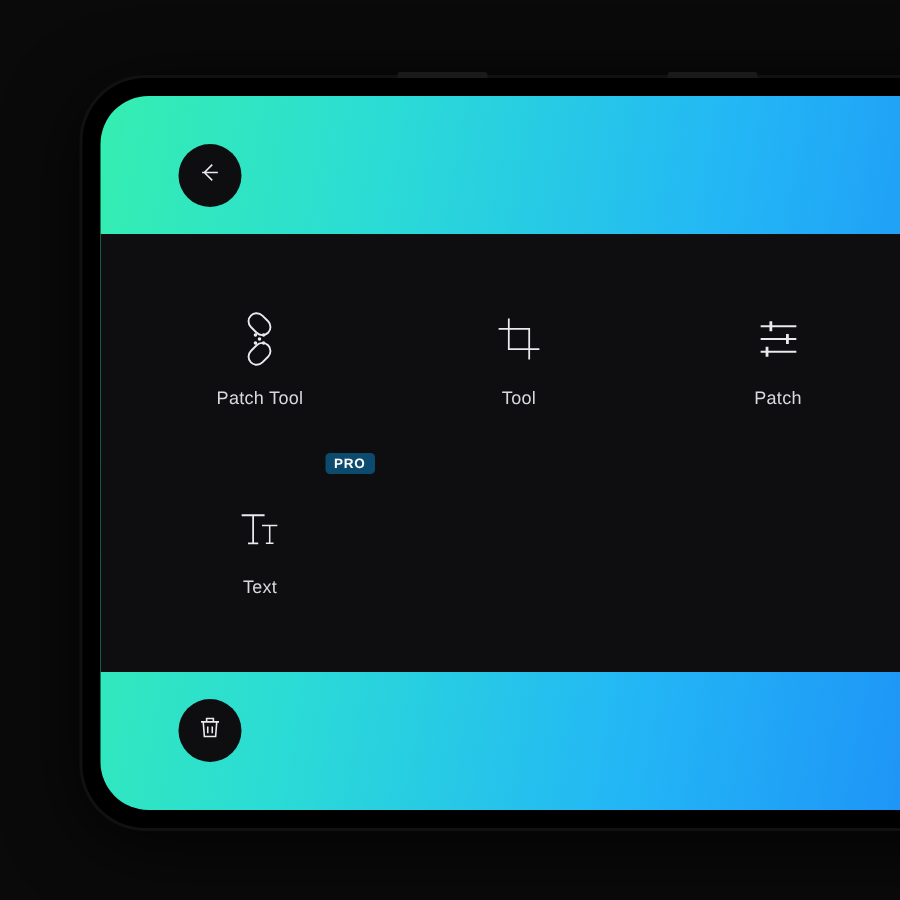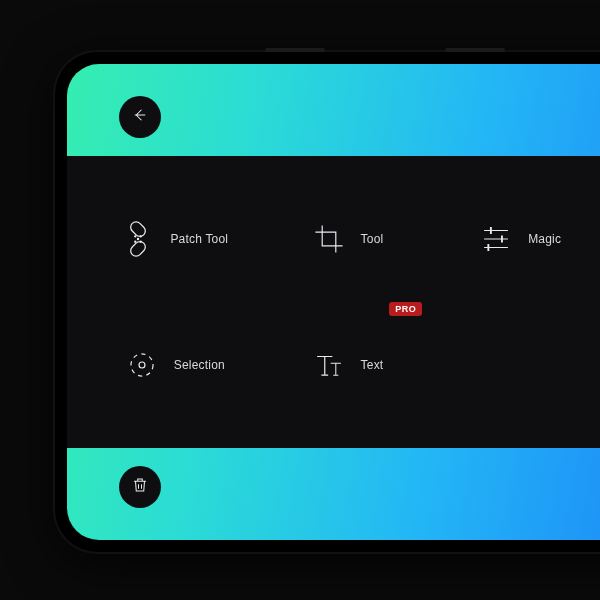--- a/index.html
+++ b/index.html
@@ -72,21 +72,21 @@
     border-radius: 0 24px 24px 0;
     padding: 26px 24px;
     display: grid;
     grid-template-columns: repeat(3, 1fr);
     grid-template-rows: 1fr 1fr;
     gap: 12px 8px;
   }
 
   .tool {
     display: flex;
-    flex-direction: row;
+    flex-direction: column;
     align-items: center;
     justify-content: center;
     gap: 12px;
     position: relative;
     cursor: pointer;
   }
   .tool .icon-wrap {
     width: 40px;
     height: 40px;
     display: flex;
@@ -97,21 +97,21 @@
     color: #d8d8de;
     font-size: 12px;
     font-weight: 400;
     letter-spacing: 0.2px;
   }
 
   .pro-badge {
     position: absolute;
     top: -6px;
     right: 6px;
-    background: #b91c1c;
+    background: #0c4a6e;
     color: #fff;
     font-size: 9px;
     font-weight: 700;
     padding: 2px 6px;
     border-radius: 3px;
     letter-spacing: 0.5px;
   }
 
   svg { stroke: #e9e9ef; fill: none; stroke-width: 1.4; }
 </style>
@@ -168,33 +168,24 @@
         <span class="icon-wrap">
           <svg width="34" height="34" viewBox="0 0 40 40">
             <line x1="6" y1="10" x2="34" y2="10"></line>
             <line x1="6" y1="20" x2="34" y2="20"></line>
             <line x1="6" y1="30" x2="34" y2="30"></line>
             <line x1="14" y1="6" x2="14" y2="14" stroke-width="2.2"></line>
             <line x1="27" y1="16" x2="27" y2="24" stroke-width="2.2"></line>
             <line x1="11" y1="26" x2="11" y2="34" stroke-width="2.2"></line>
           </svg>
         </span>
-        <span class="label">Magic</span>
+        <span class="label">Patch</span>
       </div>
 
 
-      <div class="tool">
-        <span class="icon-wrap">
-          <svg width="34" height="34" viewBox="0 0 40 40">
-            <circle cx="20" cy="20" r="13" stroke-dasharray="5 5"></circle>
-            <circle cx="20" cy="20" r="3.5"></circle>
-          </svg>
-        </span>
-        <span class="label">Selection</span>
-      </div>
 
       <div class="tool">
         <span class="pro-badge">PRO</span>
         <span class="icon-wrap">
           <svg width="34" height="34" viewBox="0 0 40 40">
             <path d="M6 10h18M15 10v22M11 32h8"></path>
             <path d="M22 18h12M28 18v14M25 32h6" stroke-width="1.2"></path>
           </svg>
         </span>
         <span class="label">Text</span>

